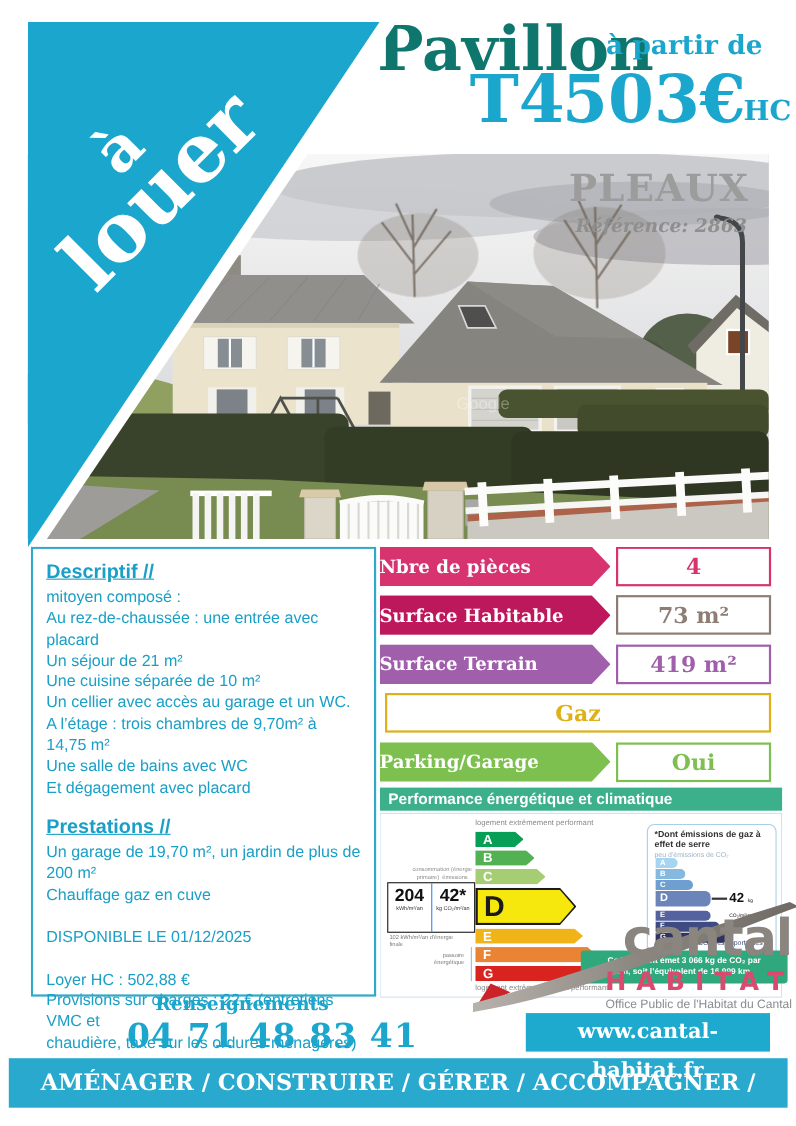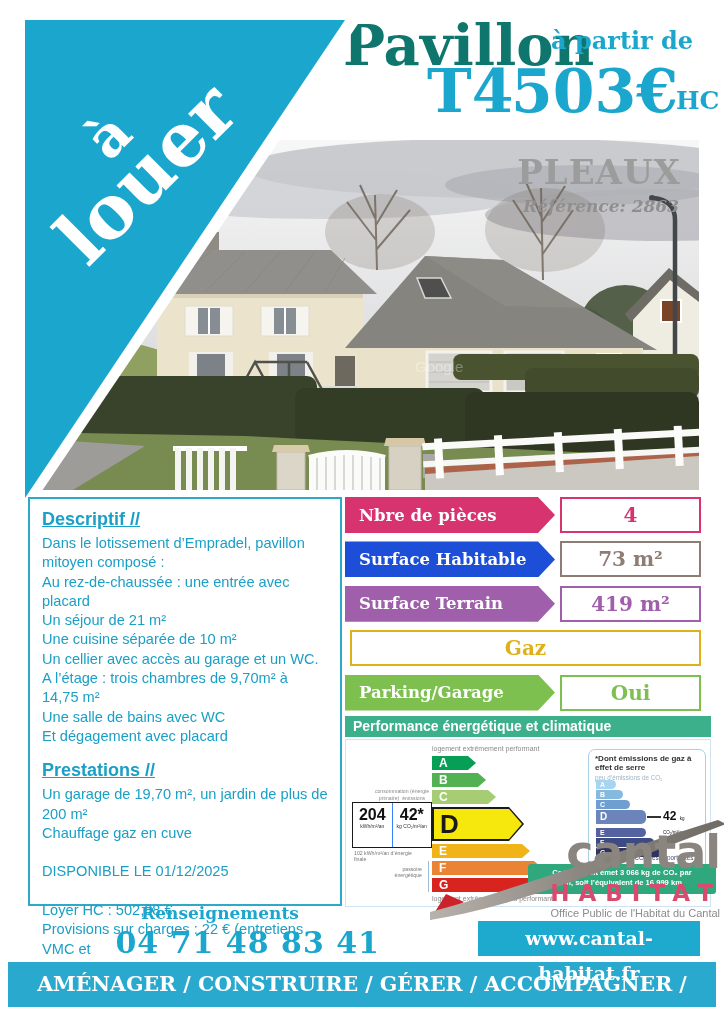--- a/index.html
+++ b/index.html
@@ -32,21 +32,21 @@
   
   .descbox{position:absolute;left:28px;top:497px;width:314px;height:409px;border:2px solid #2fa9c9;
            box-sizing:border-box;padding:10px 12px;color:#1a9fc6;}
   .descbox h3{margin:0 0 4px 0;font-size:18px;color:#1a9fc6;text-decoration:underline;}
   .descbox p{margin:0;font-size:14.6px;line-height:19.3px;min-height:19.3px;}
 
   
   .attrs{position:absolute;left:345px;top:497px;width:356px;}
   .attr-row{position:relative;height:36px;margin-bottom:8.4px;display:flex;}
   .attr-label{width:210px;color:#fff;font-family:"DejaVu Serif",serif;font-weight:bold;font-size:16.5px;
-              display:flex;align-items:center;padding-left:14px;box-sizing:border-box;
+              display:flex;align-items:center;box-sizing:border-box;
               clip-path:polygon(0 0,calc(100% - 17px) 0,100% 50%,calc(100% - 17px) 100%,0 100%);}
   .attr-value{flex:1;margin-left:5px;display:flex;align-items:center;justify-content:center;
               font-family:"DejaVu Serif",serif;font-weight:bold;font-size:20px;border:2px solid;background:#fff;}
 
   
   .perf-hdr{position:absolute;left:345px;top:716px;width:366px;height:21px;background:#3bb08b;color:#fff;
             font-weight:bold;font-size:14px;line-height:21px;padding-left:8px;box-sizing:border-box;}
   .dpe{position:absolute;left:345px;top:739px;width:366px;height:168px;border:1px solid #cfe3f2;
        box-sizing:border-box;background:#fff;}
   .dpe-lbl{position:absolute;font-size:7px;color:#8a8a8a;}
@@ -230,21 +230,20 @@
   <div class="tri-teal">
     <div class="tri-text slab">
       <span class="l1">à</span>
       <span class="l2">louer</span>
     </div>
   </div>
 
   <div class="descbox">
     <h3>Descriptif //</h3>
     <div id="desc-lines">
-        <p>Dans le lotissement d’Empradel, pavillon</p>
         <p>mitoyen composé  :</p>
         <p>Au rez-de-chaussée  : une entrée avec placard</p>
         <p>Un séjour de 21 m²</p>
         <p>Une cuisine séparée de 10 m²</p>
         <p>Un cellier avec accès au garage et un WC.</p>
         <p>A l’étage : trois chambres de 9,70m² à 14,75 m²</p>
         <p>Une salle de bains avec WC</p>
         <p>Et dégagement avec placard</p>
       </div>
     <h3 style="margin-top:14px">Prestations //</h3>
@@ -260,21 +259,21 @@
         <p>chaudière, taxe sur les ordures ménagères)</p>
       </div>
   </div>
 
   <div class="attrs" id="attrs">
       <div class="attr-row">
         <div class="attr-label" style="background: rgb(214, 51, 111);">Nbre de pièces</div>
         <div class="attr-value" style="border-color: rgb(214, 51, 111); color: rgb(214, 51, 111);">4</div>
       </div>
       <div class="attr-row">
-        <div class="attr-label" style="background: #1d4ed8;">Surface Habitable</div>
+        <div class="attr-label" style="background: #be185d;">Surface Habitable</div>
         <div class="attr-value" style="border-color: rgb(141, 125, 117); color: rgb(141, 125, 117);">73 m²</div>
       </div>
       <div class="attr-row">
         <div class="attr-label" style="background: rgb(160, 95, 171);">Surface Terrain</div>
         <div class="attr-value" style="border-color: rgb(160, 95, 171); color: rgb(160, 95, 171);">419 m²</div>
       </div>
       <div class="attr-row">
         <div class="attr-value" style="border-color: rgb(221, 177, 23); color: rgb(221, 177, 23);">Gaz</div>
       </div>
       <div class="attr-row">

